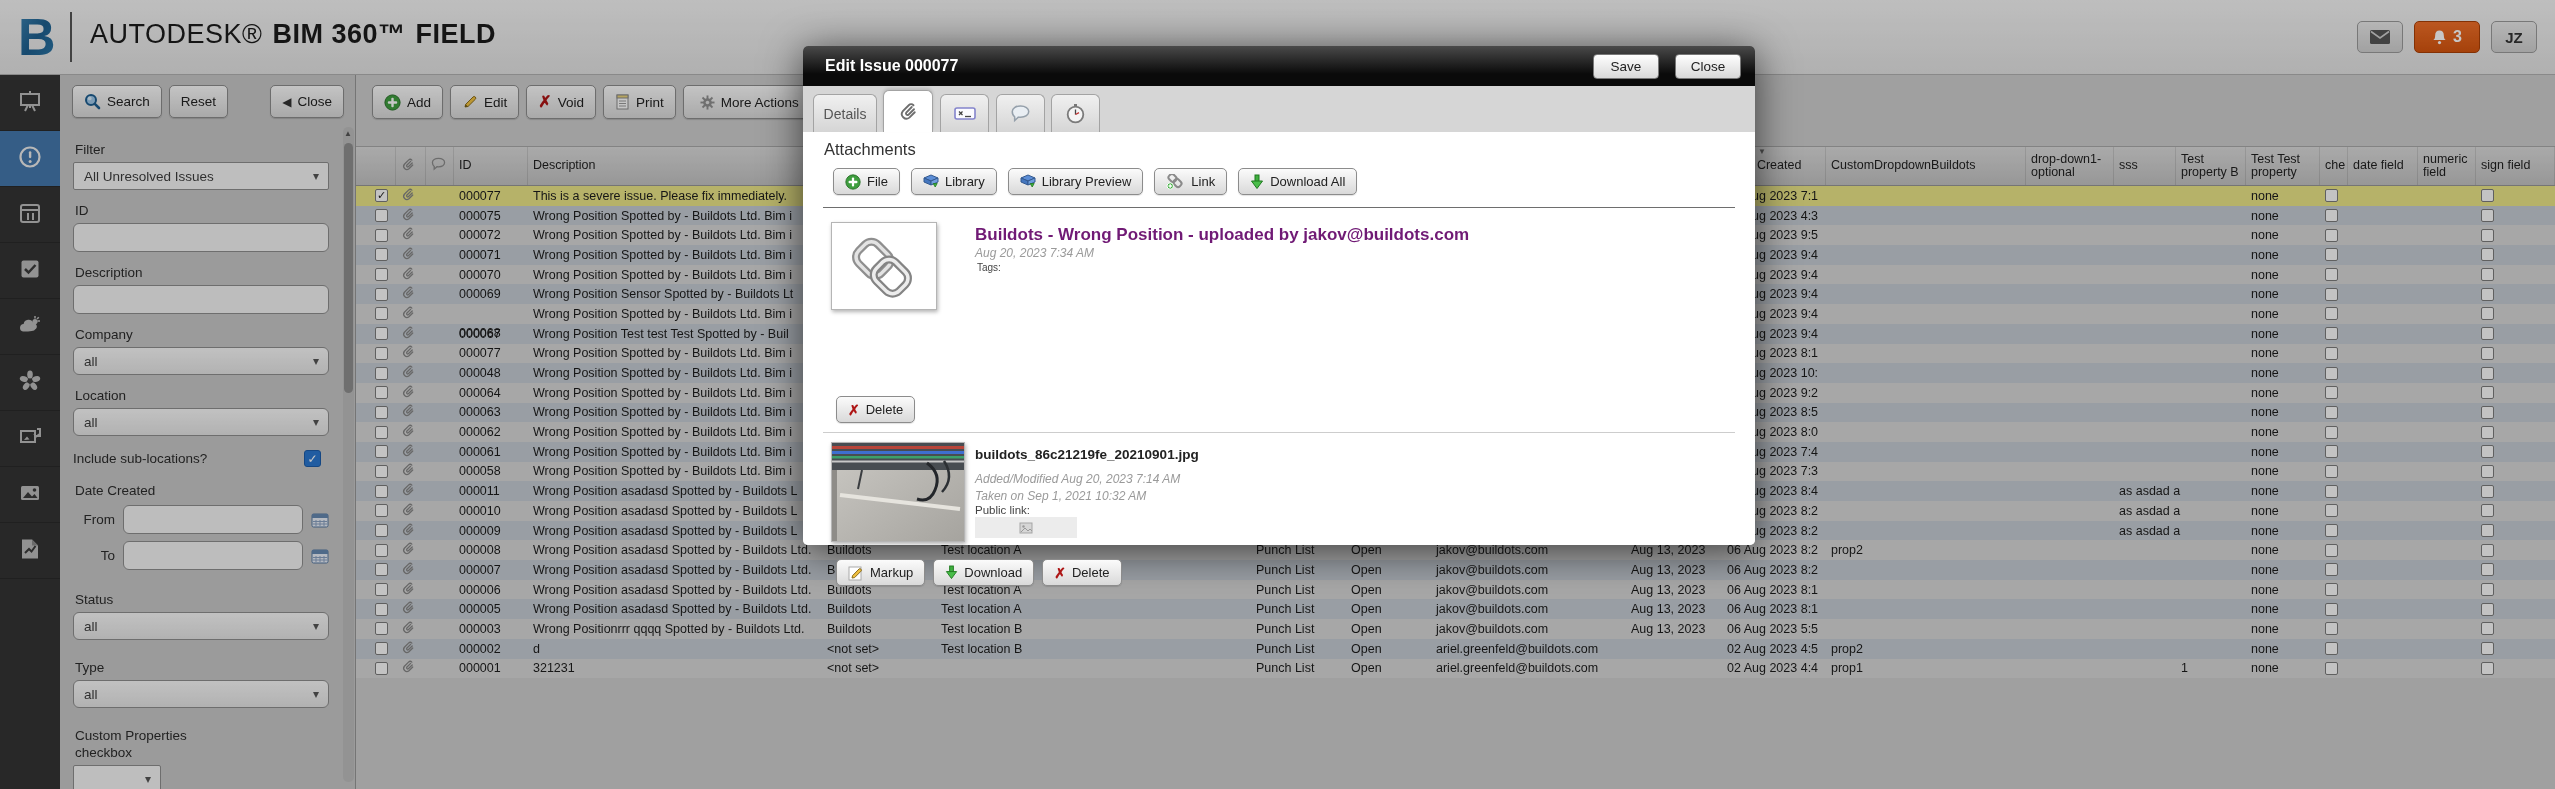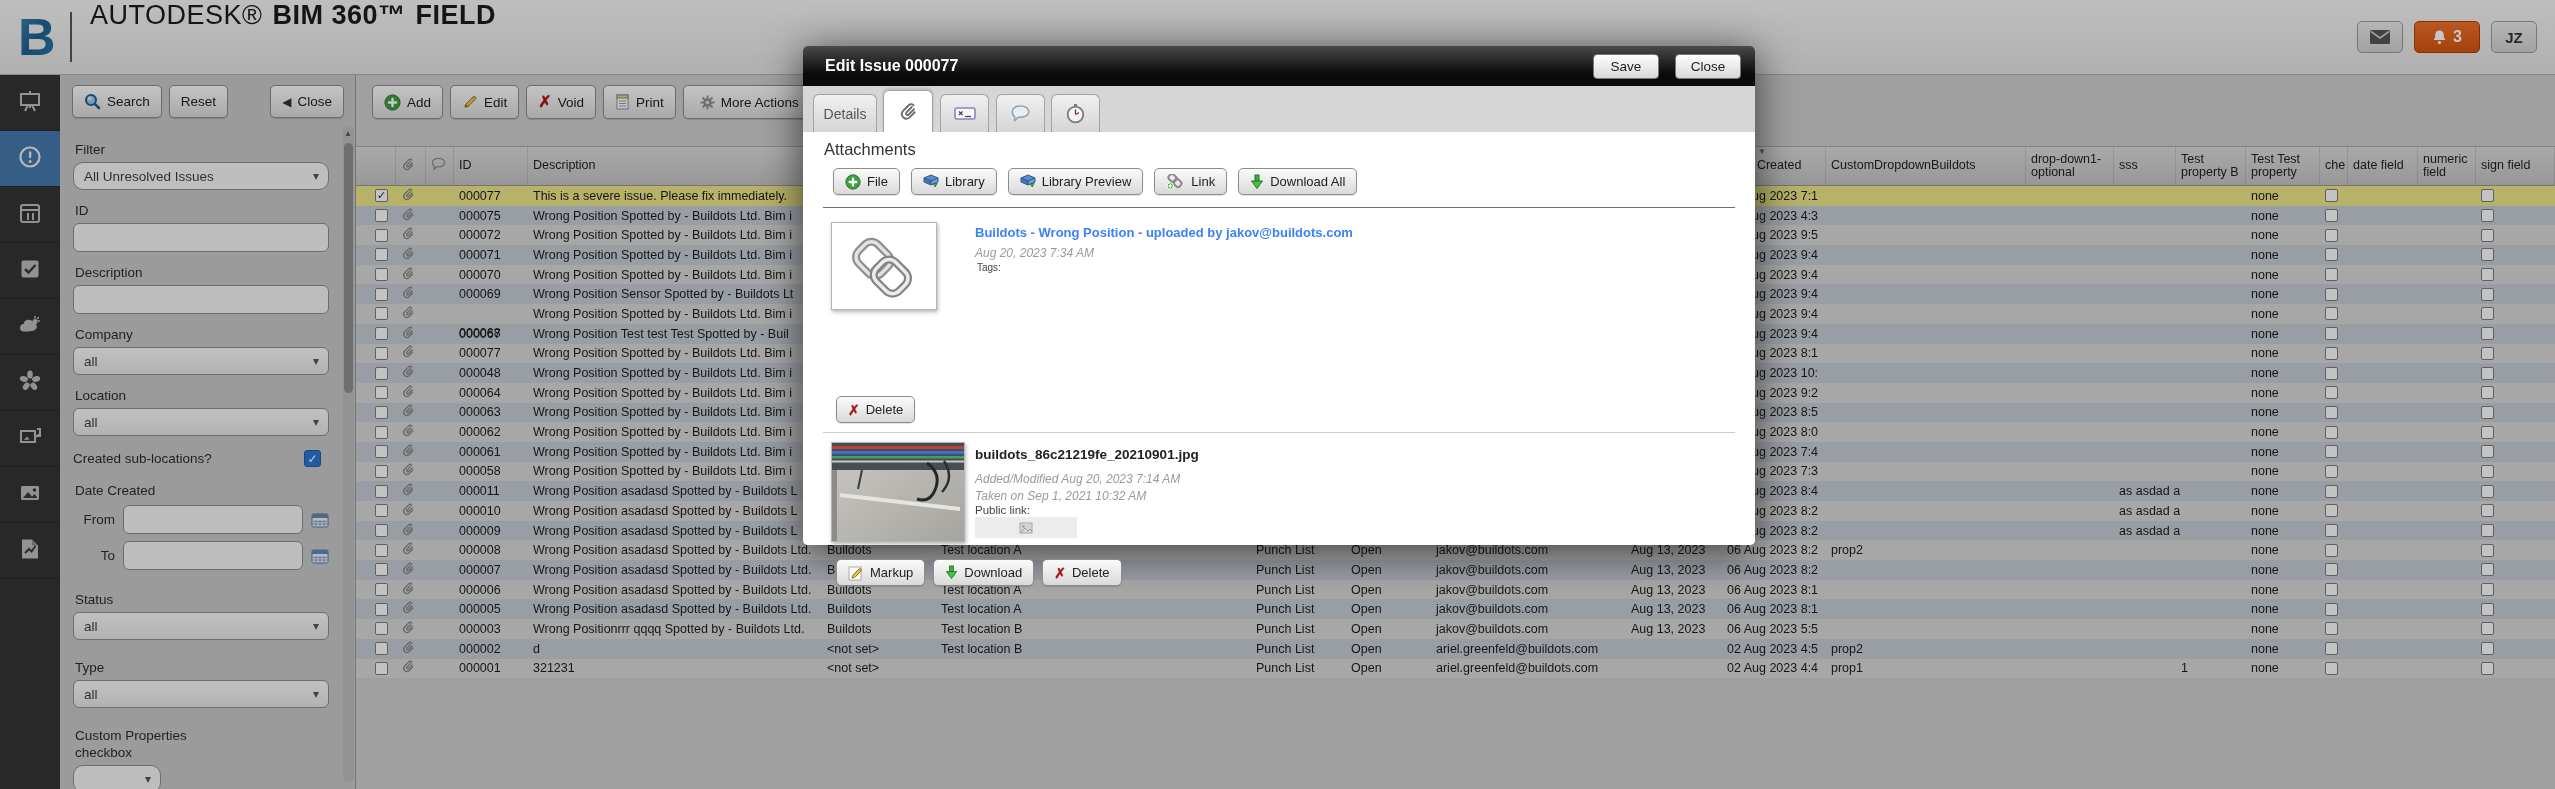--- a/index.html
+++ b/index.html
@@ -4,21 +4,21 @@
 <style>
   * { margin:0; padding:0; box-sizing:border-box; }
   html,body { width:2555px; height:789px; overflow:hidden; }
   body { font-family:"Liberation Sans", sans-serif; background:#cfcfcf; position:relative; }
 
   
   .topbar { position:absolute; left:0; top:0; width:2555px; height:75px;
     background:linear-gradient(#f4f4f4,#e2e2e2); border-bottom:1px solid #b0b0b0; z-index:1; }
   .logo-b { position:absolute; left:18px; top:8px; width:42px; height:58px; }
   .brand-sep { position:absolute; left:70px; top:12px; width:2px; height:50px; background:#555; }
-  .brand { position:absolute; left:90px; top:0; height:69px; display:flex; align-items:flex-start;
+  .brand { position:absolute; left:90px; top:0; height:69px; display:flex; align-items:center;
     font-size:27px; color:#1b1b1b; letter-spacing:.5px; white-space:nowrap; }
   .brand .lt { font-weight:400; margin-right:10px; }
   .brand .bd { font-weight:700; margin-right:10px; }
   .breadcrumb { position:absolute; left:413px; top:0; height:75px; display:flex; align-items:center; gap:10px;
     font-size:16px; color:#4a7aa8; }
   .crumb { color:#4a7aa8; cursor:pointer; }
   .crumb-sep::before { content:"\203A"; color:#aaa; font-size:19px; }
   .caret::after { content:"\25BE"; font-size:12px; color:#4a7aa8; margin-left:5px; }
   .top-actions { position:absolute; right:18px; top:21px; display:flex; gap:11px; }
   .top-btn { height:32px; border-radius:5px; border:1px solid #9a9a9a;
@@ -42,21 +42,21 @@
     display:inline-flex; align-items:center; justify-content:center; gap:6px; padding:0 11px;
     font-size:13.5px; color:#222; cursor:pointer; box-shadow:0 1px 1px rgba(0,0,0,.15); white-space:nowrap; }
   .fp-close { margin-left:auto; }
   .fp-body { position:absolute; top:54px; left:13px; width:256px; }
   .flabel { font-size:13.5px; color:#2c2c2c; margin:13px 0 5px 2px; }
   .inp { width:100%; height:29px; background:#f2f2f2; border:1px solid #8d8d8d; border-radius:6px; }
   .seld { width:100%; height:28px; background:linear-gradient(#f8f8f8,#e4e4e4); border:1px solid #8d8d8d;
     border-radius:6px; display:flex; align-items:center; padding:0 10px; font-size:13.5px; color:#3d3d3d;
     position:relative; cursor:pointer; }
   .seld::after { content:"\25BE"; position:absolute; right:9px; color:#555; font-size:12px; }
-  .seld.sq { border-radius:10px; background:#f4f4f4; }
+  .seld.sq { border-radius:2px; background:#f4f4f4; }
   .inc-row { display:flex; align-items:center; margin-top:14px; }
   .bluecb { width:17px; height:17px; background:#2a77cf; border:1px solid #1b5ca8; border-radius:3px;
     margin-left:auto; margin-right:8px; color:#fff; font-size:12px; display:flex; align-items:center; justify-content:center; cursor:pointer; }
   .drow { display:flex; align-items:center; gap:8px; margin-top:7px; }
   .drow .flabel { margin:0; width:42px; text-align:right; }
   .drow .inp { flex:1; }
   .fp-scroll { position:absolute; right:1px; top:52px; width:11px; height:655px; background:#bdbdbd; border-radius:5px; }
   .fp-thumb { position:absolute; left:1px; top:16px; width:9px; height:250px; background:#8f8f8f; border-radius:5px; cursor:pointer; }
   .fp-up { position:absolute; top:2px; left:1px; font-size:8px; color:#555; }
 
@@ -98,21 +98,21 @@
   .mtab { position:absolute; bottom:0; height:38px; background:linear-gradient(#f0f0f0,#d5d5d5);
     border:1px solid #a3a3a3; border-bottom:none; border-radius:6px 6px 0 0; display:flex;
     align-items:center; justify-content:center; font-size:14px; color:#555; cursor:pointer; }
   .mtab.active { background:#fff; height:42px; z-index:2; box-shadow:0 -2px 3px rgba(0,0,0,.12); }
   .m-content { position:absolute; left:0; top:86px; width:100%; height:413px; background:#fff; border-radius:0 0 5px 5px; }
   .att-head { position:absolute; left:21px; top:8px; font-size:16.5px; color:#333; }
   .att-btns { position:absolute; left:30px; top:36px; display:flex; gap:11px; }
   .att-btns .btn, .m-content .btn { height:27px; font-size:13px; box-shadow:0 1px 1px rgba(0,0,0,.12); }
   .att-hr { position:absolute; left:20px; top:75px; width:912px; border-top:1px solid #6e6e6e; }
   .thumb { position:absolute; background:#fff; border:1px solid #b5b5b5; box-shadow:1px 2px 4px rgba(0,0,0,.3); overflow:hidden; }
-  .a-title { position:absolute; font-size:13px; font-weight:700; color:#3b82f6; cursor:pointer; }
+  .a-title { position:absolute; font-size:17px; font-weight:700; color:#701a75; cursor:pointer; }
   .a-file  { position:absolute; font-size:13.5px; font-weight:700; color:#222; }
   .a-meta { position:absolute; font-size:12px; font-style:italic; color:#9a9a9a; }
   .a-plain { position:absolute; font-size:11.5px; color:#444; }
   .pl-bar { position:absolute; left:172px; top:385px; width:102px; height:21px; background:#ececec;
     display:flex; align-items:center; justify-content:center; }
   .att-div { position:absolute; left:20px; top:300px; width:912px; border-top:1px solid #cdcdcd; }
   .a1-del { position:absolute; left:33px; top:264px; }
   .a2-btns { position:absolute; left:33px; top:427px; display:flex; gap:8px; }
 </style>
 </head>
@@ -264,21 +264,21 @@
     <input class="inp" value="" style="">
     <div class="flabel">Company</div>
     <div class="seld">
       <span>all</span>
     </div>
     <div class="flabel">Location</div>
     <div class="seld">
       <span>all</span>
     </div>
     <div class="inc-row">
-      <span class="flabel" style="margin:0">Created sub-locations?</span>
+      <span class="flabel" style="margin:0">Include sub-locations?</span>
       <span class="bluecb">✓</span>
     </div>
     <div class="flabel" style="margin-top:16px">Date Created</div>
     <div class="drow">
       <span class="flabel">From</span>
       <input class="inp" value="" style="">
       <svg width="18" height="16" viewBox="0 0 18 16">
         <rect x="1" y="2" width="16" height="13" rx="1.5" fill="#e8eef7" stroke="#5577a0"></rect>
         <rect x="1" y="2" width="16" height="4" fill="#6688b0"></rect>
         <g stroke="#8aa0c0">

